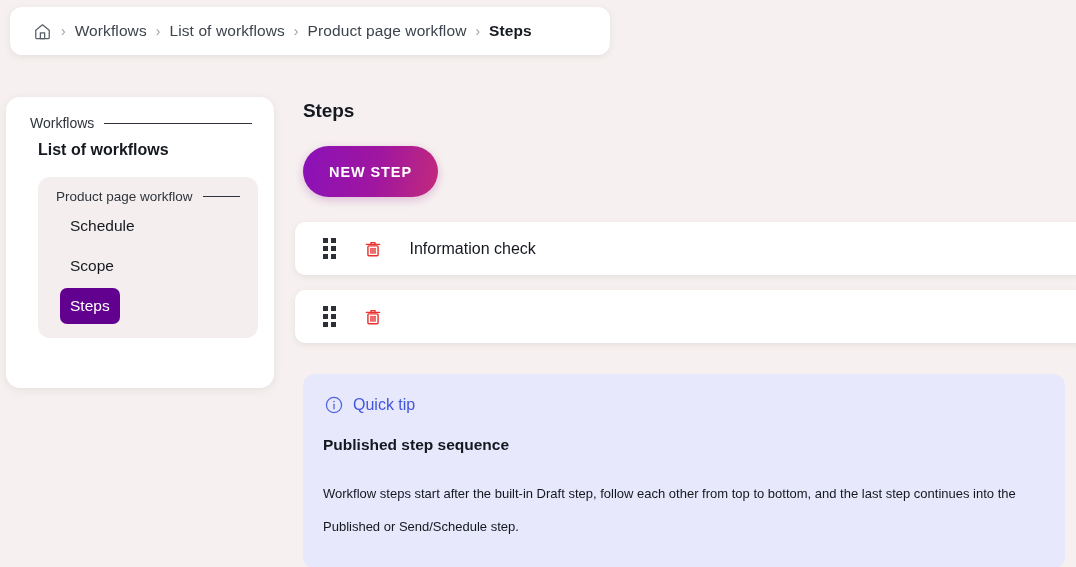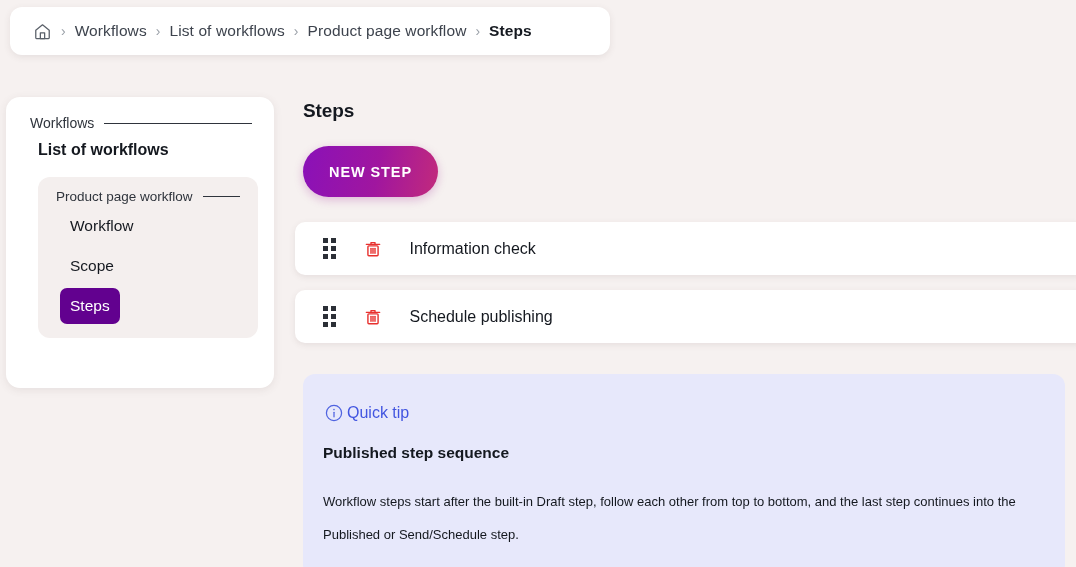--- a/index.html
+++ b/index.html
@@ -208,22 +208,21 @@
   .quick-tip {
     margin-top: 31px;
     width: 762px;
     background: #e7e8fb;
     border-radius: 12px;
     padding: 20px 22px 26px 20px;
   }
   .tip-head {
     display: flex;
     align-items: center;
-    gap: 3px;
-    margin-top: 8px;
+    gap: 9px;
   }
   .info-icon {
     display: inline-flex;
     align-items: center;
     justify-content: center;
     width: 21px;
     height: 21px;
     color: #4f63e0;
   }
   .tip-kicker {
@@ -272,21 +271,21 @@
   </div>
 
   <div class="nav-item">List of workflows</div>
 
   <div class="nav-group">
     <div class="nav-section-head">
       <span class="label">Product page workflow</span>
       <span class="rule"></span>
     </div>
     <div>
-      <div class="nav-sub">Workflow</div>
+      <div class="nav-sub">Schedule</div>
     </div>
     <div>
       <div class="nav-sub">Scope</div>
     </div>
     <div>
       <div class="nav-sub selected">Steps</div>
     </div>
   </div>
 
 </nav>
@@ -333,21 +332,20 @@
       <span class="trash-icon">
         <svg viewBox="0 0 24 24" width="20" height="20" fill="none" stroke="currentColor" stroke-width="1.7" stroke-linecap="round" stroke-linejoin="round">
           <path d="M4 6.4h16"></path>
           <path d="M9.6 6.4V4.3h4.8v2.1"></path>
           <rect x="5.9" y="8.2" width="12.2" height="11.9" rx="1.1"></rect>
           <path d="M9.6 11.2v6"></path>
             <path d="M12 11.2v6"></path>
             <path d="M14.4 11.2v6"></path>
         </svg>
       </span>
-      <span class="step-label">Schedule publishing</span>
     </div>
 
   </div>
 
   <section class="quick-tip">
     <div class="tip-head">
       <span class="info-icon">
         <svg viewBox="0 0 24 24" width="20" height="20" fill="none" stroke="currentColor" stroke-width="1.5" stroke-linecap="round">
           <circle cx="12" cy="12" r="9.1"></circle>
           <path d="M12 11.2v5.4"></path>

